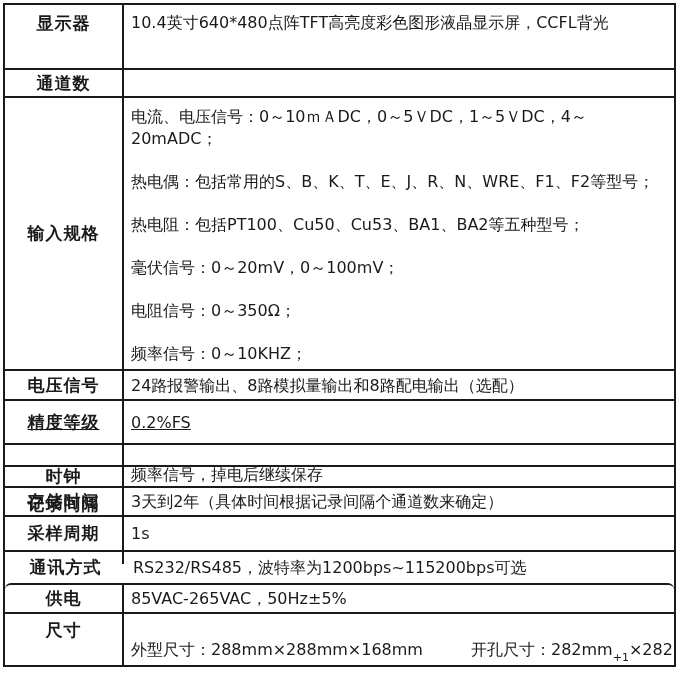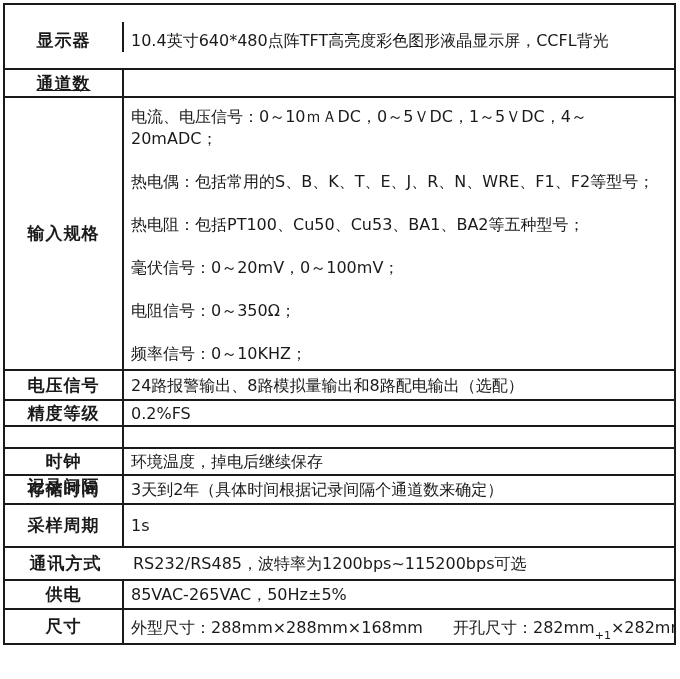--- a/index.html
+++ b/index.html
@@ -22,21 +22,21 @@
     width: 673px;
     border: 2px solid #1a1a1a;
     box-sizing: border-box;
     background: #ffffff;
   }
   .row {
     display: flex;
     box-sizing: border-box;
     border-top: 2px solid #1a1a1a;
   }
-  .row:first-child { border-top: none; align-items: center; }
+  .row:first-child { border-top: none; }
 
   .cell-label {
     flex: 0 0 119px;
     width: 119px;
     box-sizing: border-box;
     border-right: 2px solid #1a1a1a;
     display: flex;
     align-items: center;
     justify-content: center;
     font-weight: bold;
@@ -52,32 +52,32 @@
     padding-left: 7px;
     padding-right: 4px;
     font-size: 16px;
     line-height: 21px;
     white-space: nowrap;
     overflow: hidden;
   }
 
   
   .h-display   { height: 63px; }
-  .h-channels  { height: 28px; text-decoration: underline; }
+  .h-channels  { height: 28px; }
   .h-input     { height: 273px; }
   .h-output    { height: 30px; }
-  .h-accuracy  { height: 26px; }
+  .h-accuracy  { height: 44px; text-decoration: underline; }
   .h-interval  { height: 22px; flex-direction: column; }
-  .h-clock     { height: 27px; }
+  .h-clock     { height: 21px; font-family: Liberation Mono, monospace; }
   .h-storage   { height: 29px; }
-  .h-sampling  { height: 43px; }
+  .h-sampling  { height: 35px; }
   .h-comm      { height: 33px; }
-  .h-power     { height: 29px; }
+  .h-power     { height: 29px; border-radius: 6px; }
   .h-workcond  { height: 32px; }
-  .h-size      { height: 35px; }
+  .h-size      { height: 53px; }
 
   
   .top-align .cell-label,
   .top-align .cell-value {
     align-items: flex-start;
     padding-top: 7px;
   }
 
   
   .row-input .cell-value {
@@ -99,21 +99,21 @@
 
   
   .row-size .cell-label {
     align-items: flex-start;
     padding-top: 5px;
   }
   .row-size .cell-value {
     align-items: flex-end;
     padding-bottom: 5px;
   }
-  .row-size .cutout { margin-left: 30px; }
+  .row-size .cutout { margin-left: 48px; }
   .row-size sup {
     font-size: 11px;
     line-height: 0;
     position: relative;
     top: -2px;
     vertical-align: super;
   }
 </style>
 </head>
 <body>
@@ -151,21 +151,21 @@
     <div class="cell-value">0.2%FS</div>
   </div>
 
   <div class="row h-interval">
     <div class="cell-label">记录间隔</div>
     <div class="cell-value">1s~4min可选</div>
   </div>
 
   <div class="row h-clock">
     <div class="cell-label">时钟</div>
-    <div class="cell-value">环境温度，掉电后继续保存</div>
+    <div class="cell-value">频率信号，掉电后继续保存</div>
   </div>
 
   <div class="row h-storage">
     <div class="cell-label">存储时间</div>
     <div class="cell-value">3天到2年（具体时间根据记录间隔个通道数来确定）</div>
   </div>
 
   <div class="row h-sampling">
     <div class="cell-label">采样周期</div>
     <div class="cell-value">1s</div>

